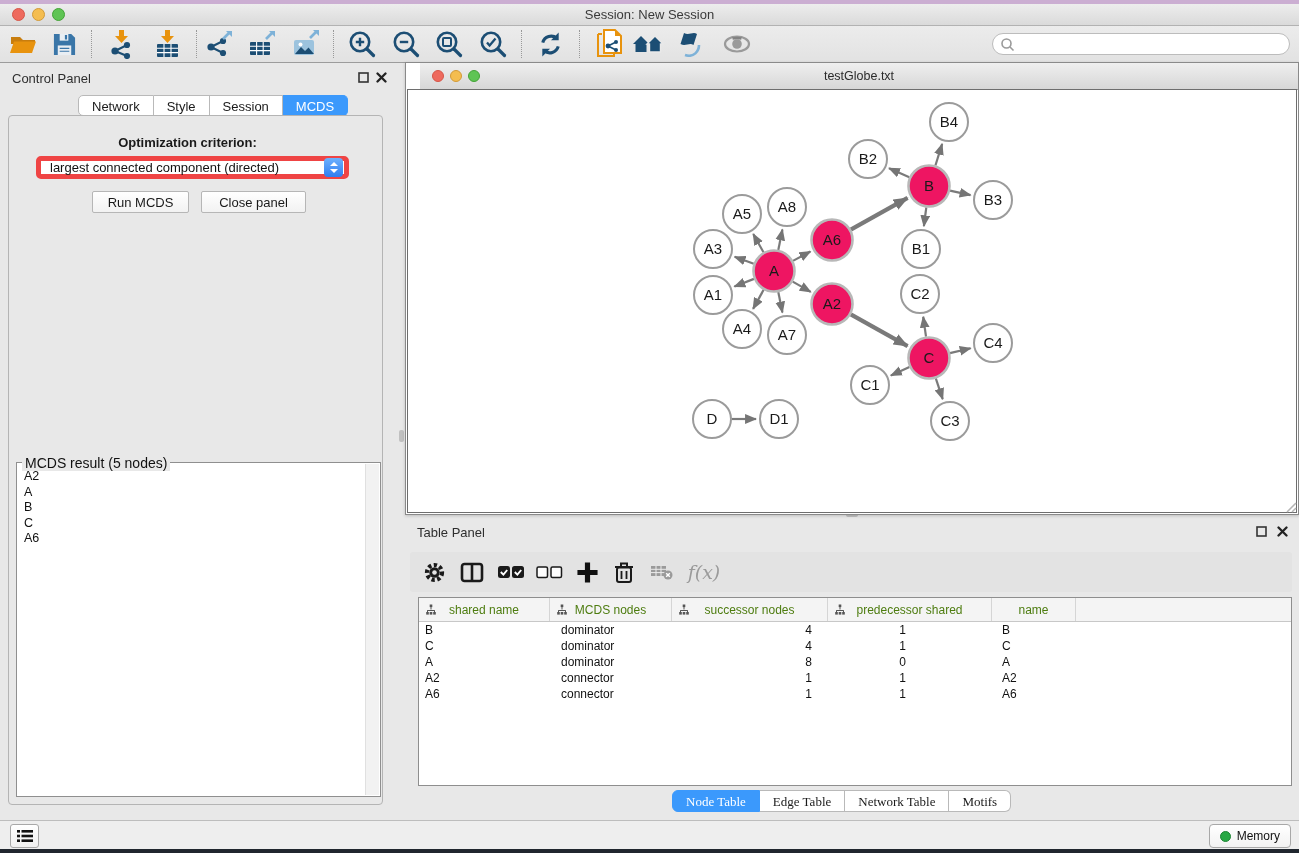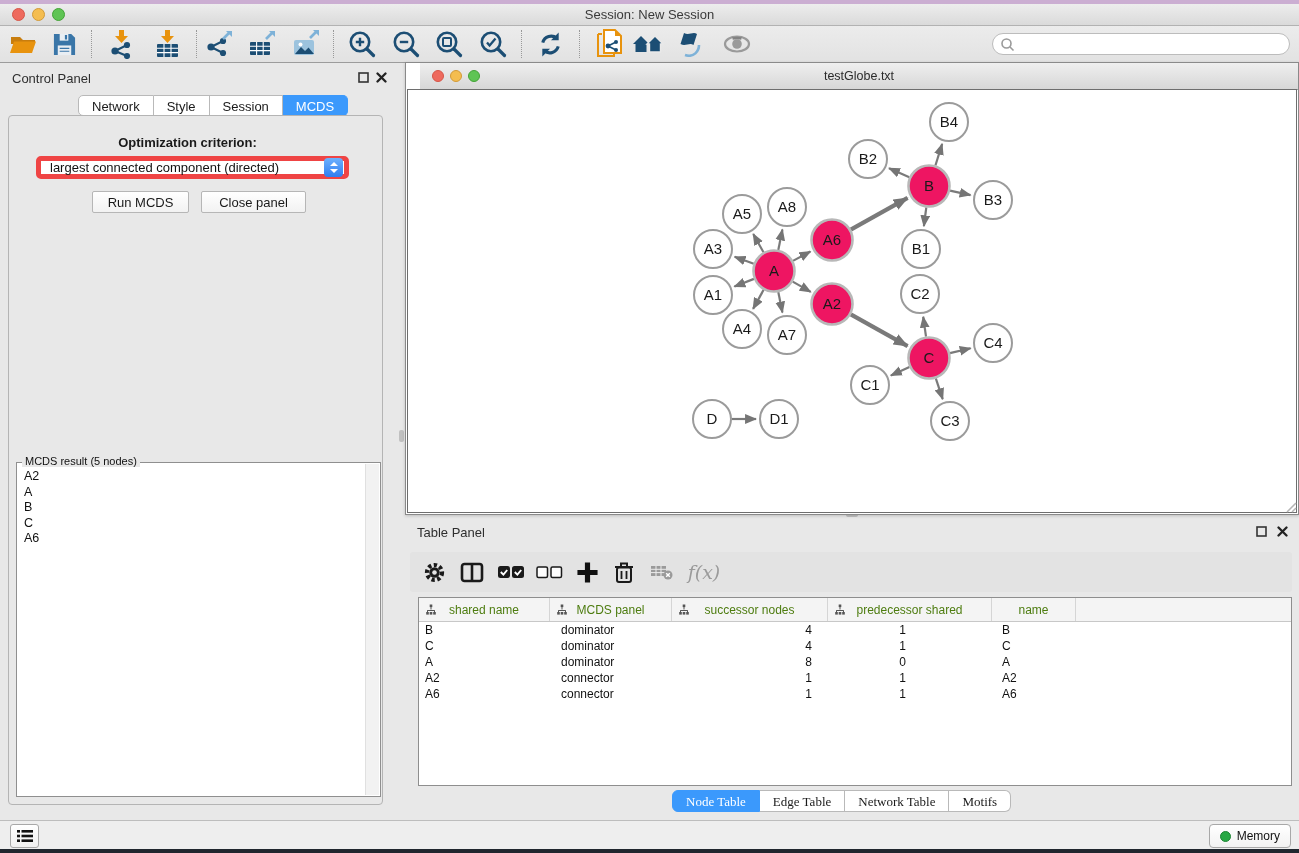--- a/index.html
+++ b/index.html
@@ -42,21 +42,21 @@
   .dropdown .dval{flex:1;font-size:13px;color:#111;padding-left:9px;white-space:nowrap;overflow:hidden;}
   .stepper{width:19px;height:19px;margin-right:1px;border-radius:4px;
            background:linear-gradient(#6db1fd,#2f7df1);display:flex;flex-direction:column;
            align-items:center;justify-content:center;gap:1px;}
   .btn{position:absolute;height:22px;background:linear-gradient(#ffffff,#f2f2f2);border:1px solid #b6b6b6;
        border-radius:2px;font-size:13px;color:#1a1a1a;display:flex;align-items:center;justify-content:center;
        box-sizing:border-box;font-family:"Liberation Sans",sans-serif;}
   .fieldset{position:absolute;left:16px;top:462px;width:365px;height:335px;border:1px solid #8f8f8f;
             background:#fff;box-sizing:border-box;}
   .fieldset .legend{position:absolute;left:5px;top:-8px;background:#e8e8e8;padding:0 3px;
-                    font-size:11px;color:#111;}
+                    font-size:14px;color:#111;}
   .mcds-list{position:absolute;left:1px;top:6px;bottom:1px;right:15px;overflow:hidden;}
   .mcds-list .item{font-size:12.5px;color:#111;line-height:15.5px;padding-left:6px;}
   .mcds-scroll{position:absolute;top:1px;bottom:1px;right:1px;width:13px;background:#f2f2f2;
                border-left:1px solid #e0e0e0;}
   .divider-tick{position:absolute;background:#c0c0c0;border-radius:2px;}
   
   .netwin{position:absolute;left:405px;top:62px;width:894px;height:453px;border:1px solid #8a8a8a;
           box-sizing:border-box;background:#fff;box-shadow:0 1px 3px rgba(0,0,0,.18);}
   .netwin .nw-titlebar{position:absolute;left:14px;top:0;right:0;height:26px;
           background:linear-gradient(#efefef,#d7d7d7);border-bottom:1px solid #9e9e9e;}
@@ -468,21 +468,21 @@
           <span>shared name</span>
         </div>
         <div class="th" style="width: 122px;">
           <svg width="12" height="11" viewBox="0 0 12 11">
             <path d="M6 3v2.5M2.5 9V6.5h7V9M2.5 6.5h7" stroke="#555" stroke-width="1" fill="none"></path>
             <rect x="4.7" y="0.5" width="2.6" height="2.6" fill="#555"></rect>
             <rect x="1.2" y="8" width="2.6" height="2.6" fill="#555"></rect>
             <rect x="4.7" y="8" width="2.6" height="2.6" fill="#555"></rect>
             <rect x="8.2" y="8" width="2.6" height="2.6" fill="#555"></rect>
           </svg>
-          <span>MCDS panel</span>
+          <span>MCDS nodes</span>
         </div>
         <div class="th" style="width: 156px;">
           <svg width="12" height="11" viewBox="0 0 12 11">
             <path d="M6 3v2.5M2.5 9V6.5h7V9M2.5 6.5h7" stroke="#555" stroke-width="1" fill="none"></path>
             <rect x="4.7" y="0.5" width="2.6" height="2.6" fill="#555"></rect>
             <rect x="1.2" y="8" width="2.6" height="2.6" fill="#555"></rect>
             <rect x="4.7" y="8" width="2.6" height="2.6" fill="#555"></rect>
             <rect x="8.2" y="8" width="2.6" height="2.6" fill="#555"></rect>
           </svg>
           <span>successor nodes</span>

